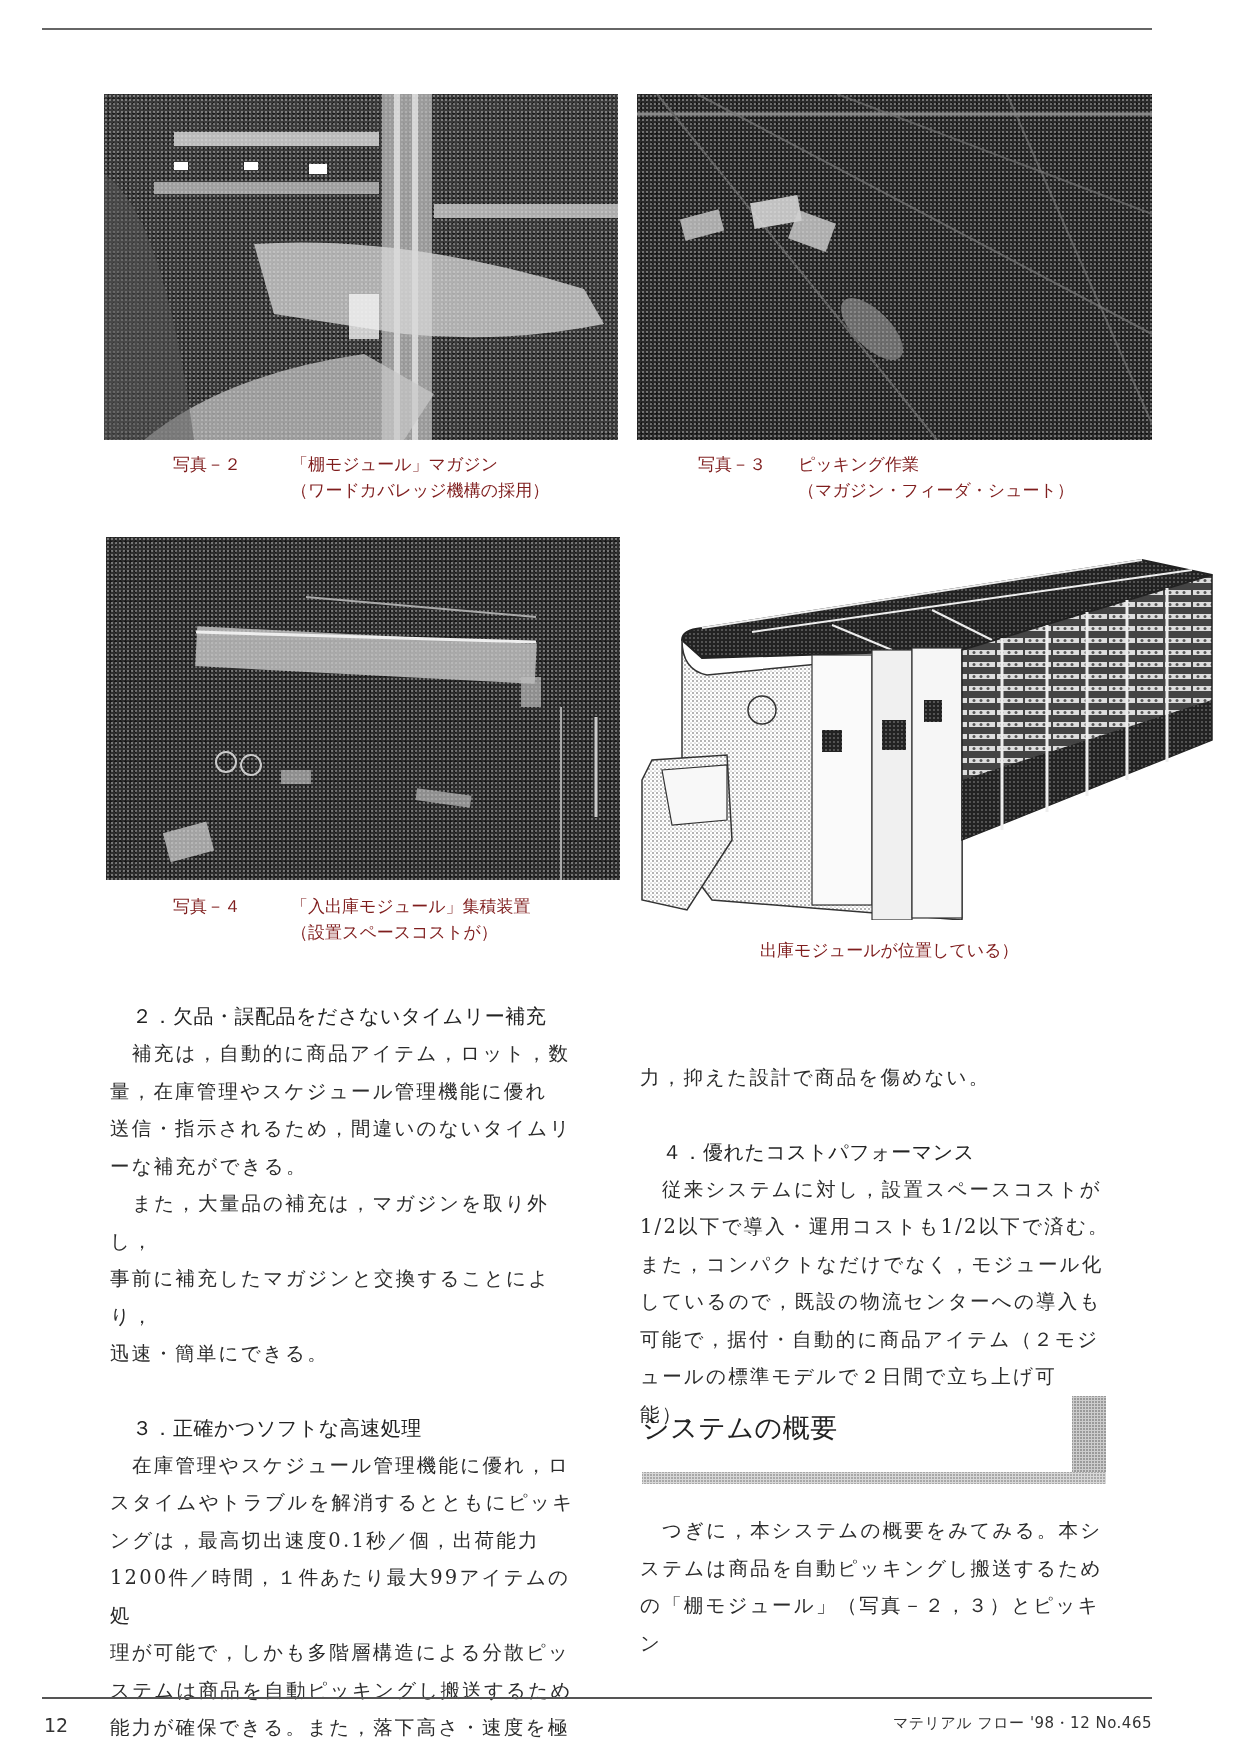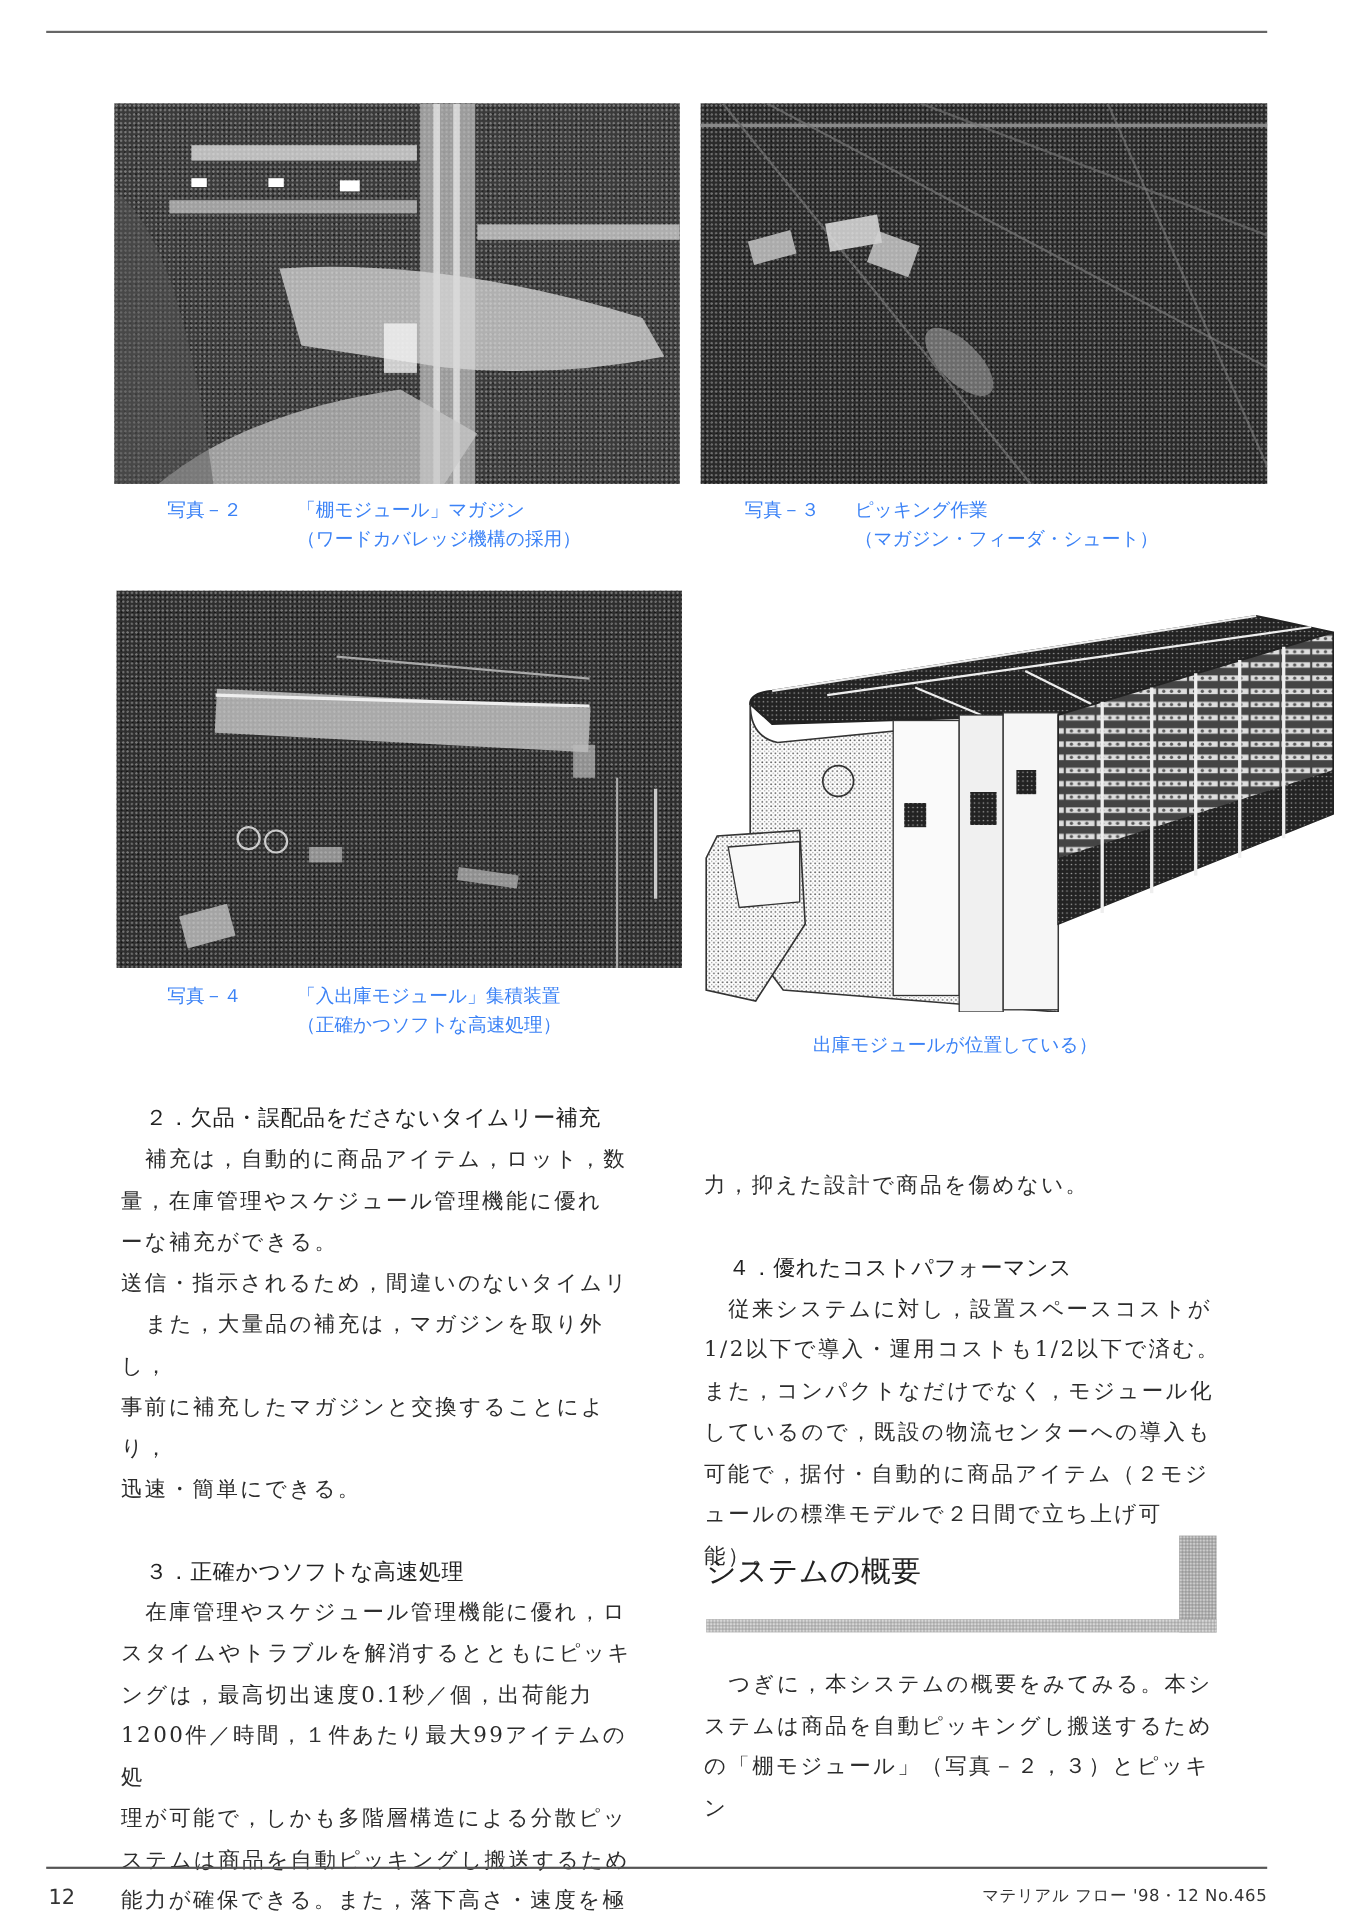--- a/index.html
+++ b/index.html
@@ -17,21 +17,21 @@
       background-image:
         radial-gradient(rgba(255,255,255,0.35) 1px, transparent 1.2px),
         radial-gradient(rgba(0,0,0,0.5) 1px, transparent 1.2px);
       background-size: 4px 4px, 5px 5px;
       background-position: 0 0, 2px 2px;
     }
     .photo svg { position: absolute; left: 0; top: 0; width: 100%; height: 100%; }
 
     .caption {
       position: absolute; font-family: "DejaVu Sans", "Liberation Sans", sans-serif;
-      font-size: 17px; line-height: 26px; color: #3b82f6;
+      font-size: 17px; line-height: 26px; color: #7f1d1d; margin-left: 21px;
     }
     .caption .lbl { display: inline-block; width: 118px; }
     .caption .l2 { padding-left: 118px; }
 
     .col { position: absolute; font-size: 19.5px; line-height: 37.5px; letter-spacing: 2.2px; color: #2c2c2c; }
     .col p { margin: 0; }
     .col .h {
       font-family: "DejaVu Sans", "Liberation Sans", sans-serif; font-size: 20px; letter-spacing: 0.5px;
       padding-left: 22px; color: #222; line-height: 37px;
     }
@@ -166,32 +166,32 @@
     <path d="M495 60 L495 240" stroke="#eee" stroke-width="3"></path>
     <path d="M535 48 L535 222" stroke="#eee" stroke-width="3"></path>
 
     <path d="M10 240 L20 220 L95 215 L100 300 L55 370 L10 360 Z" fill="url(#dots)" stroke="#333" stroke-width="1.5"></path>
     <path d="M30 230 L95 225 L95 280 L40 285 Z" fill="#f8f8f8" stroke="#333" stroke-width="1.2"></path>
   </svg>
 </div>
 
 <div class="caption" style="left:152px; top:893px;">
   <div><span class="lbl">写真－４</span><span>「入出庫モジュール」集積装置</span></div>
-  <div class="l2">（正確かつソフトな高速処理）</div>
+  <div class="l2">（設置スペースコストが）</div>
 </div>
 <div class="caption" style="left:641px; top:937px;">
   <div class="l2" style="padding-left:98px;">出庫モジュールが位置している）</div>
 </div>
 
 <div class="col" style="left:110px; top:998px; width:480px;">
   <p class="h">２．欠品・誤配品をださないタイムリー補充</p>
   <p class="ind">補充は，自動的に商品アイテム，ロット，数</p>
   <p>量，在庫管理やスケジュール管理機能に優れ</p>
+  <p>送信・指示されるため，間違いのないタイムリ</p>
   <p>ーな補充ができる。</p>
-  <p>送信・指示されるため，間違いのないタイムリ</p>
   <p class="ind">また，大量品の補充は，マガジンを取り外し，</p>
   <p>事前に補充したマガジンと交換することにより，</p>
   <p>迅速・簡単にできる。</p>
   <div class="gap"></div>
   <p class="h">３．正確かつソフトな高速処理</p>
   <p class="ind">在庫管理やスケジュール管理機能に優れ，ロ</p>
   <p>スタイムやトラブルを解消するとともにピッキ</p>
   <p>ングは，最高切出速度0.1秒／個，出荷能力</p>
   <p>1200件／時間，１件あたり最大99アイテムの処</p>
   <p>理が可能で，しかも多階層構造による分散ピッ</p>

